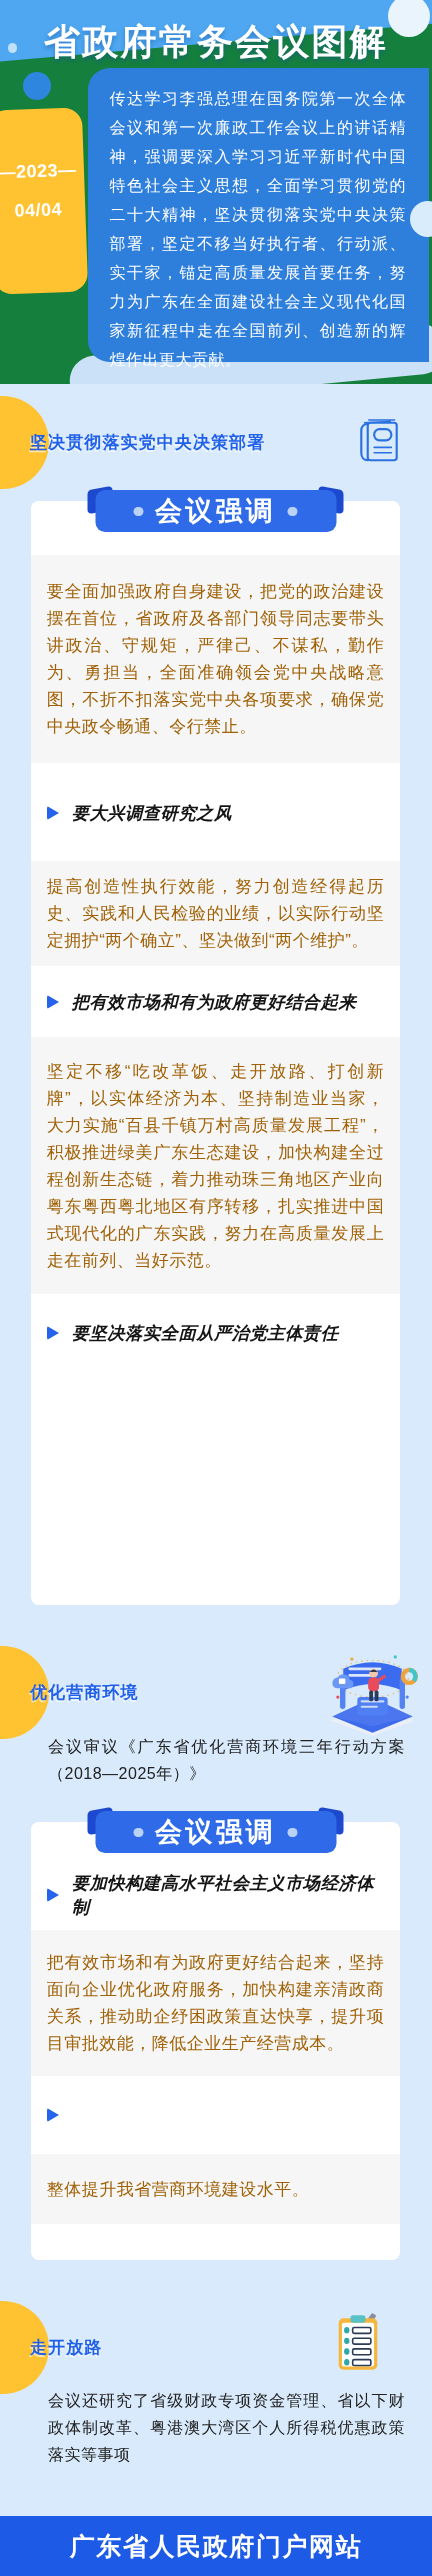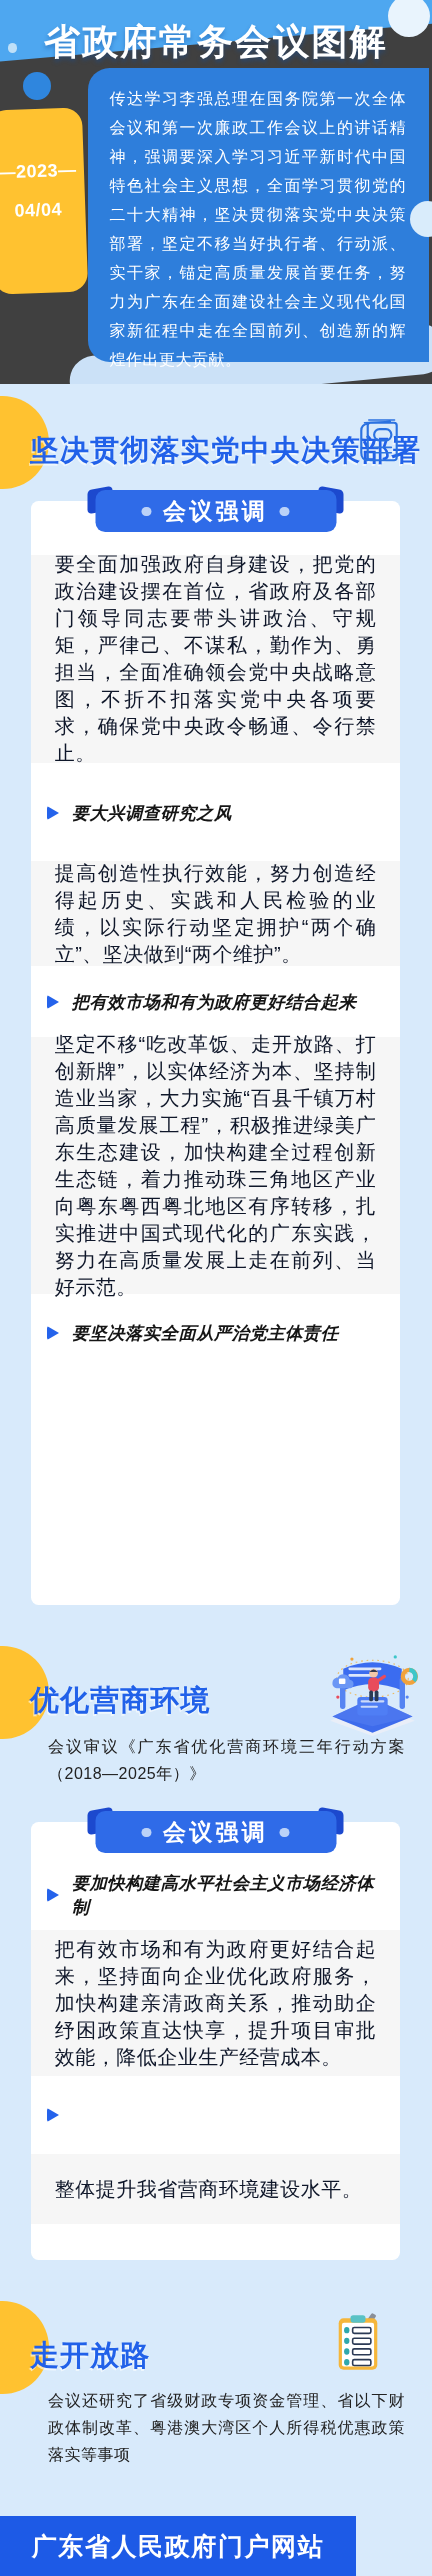--- a/index.html
+++ b/index.html
@@ -11,21 +11,21 @@
     position:relative;
     width:432px;height:2576px;
     margin:0 auto;
     background:#D8EAFB;
     overflow:hidden;
   }
 
   
   .hero{
     position:absolute;left:0;top:0;width:432px;height:384px;
-    background:#404040;overflow:hidden;
+    background:#15803d;overflow:hidden;
   }
   .hero-band{
     position:absolute;left:-27px;top:-39px;width:497px;height:81px;
     background:#4EA7F0;transform:rotate(-5deg);
   }
   .dot-small{
     position:absolute;left:7.6px;top:43px;width:9.7px;height:9.7px;border-radius:50%;
     background:#BFE0F8;
   }
   .dot-medium{
@@ -75,21 +75,21 @@
   
   .blob{
     position:absolute;left:-44px;width:93px;height:93px;border-radius:50%;
     background:#FFC230;
   }
   .blob1{top:396px;}
   .blob2{top:1646px;}
   .blob3{top:2301px;}
   .sec-title{
     position:absolute;left:30px;margin:0;
-    font-size:29px;font-weight:bold;color:#2161E9;letter-spacing:1.1px;
+    font-size:17px;font-weight:bold;color:#2161E9;letter-spacing:1.1px;
     text-shadow:-1.1px 1.6px 0 rgba(255,255,255,.6);
     z-index:2;
   }
   .sec-title1{top:431px;}
   .sec-title2{top:1681px;}
   .sec-title3{top:2336px;}
   .sec-icon{position:absolute;z-index:2;}
   .book-icon{left:357px;top:417px;}
   .biz-illustration{left:327px;top:1645px;}
   .clipboard-icon{left:334px;top:2313px;}
@@ -118,33 +118,33 @@
   }
   .ribbon .tab-left{left:-7.6px;transform:skewY(-10deg);}
   .ribbon .tab-right{right:-7.6px;transform:skewY(10deg);}
   .ribbon-body{
     position:absolute;left:0;top:0;width:241px;height:42px;
     background:#2F6BE8;border-radius:9.7px;
     display:flex;align-items:center;justify-content:center;gap:12px;
   }
   .ribbon-dot{width:9.2px;height:9.2px;border-radius:50%;background:#BBD2F8;}
   .ribbon-label{
-    color:#FFFFFF;font-size:23px;font-weight:bold;letter-spacing:3.2px;
+    color:#FFFFFF;font-size:27px;font-weight:bold;letter-spacing:3.2px;
   }
 
   .block{
     position:absolute;left:0;width:369px;box-sizing:border-box;
   }
   .block.para{
     background:#F6F6F6;
     display:flex;align-items:center;
     padding:0 15.7px;
   }
   .block.para p{
-    margin:8px;font-size:20px;line-height:27px;color:#0f172a;
+    margin:0;font-size:17px;line-height:27px;color:#a16207;
     text-align:justify;letter-spacing:0.5px;width:100%;
   }
   .block.sub{
     display:flex;align-items:center;gap:13px;padding:0 15.7px;font-style:italic;
   }
   .tri{
     width:0;height:0;flex:0 0 auto;
     border-left:12px solid #2563EB;
     border-top:7px solid transparent;
     border-bottom:7px solid transparent;
@@ -162,21 +162,21 @@
   .card1 .b5{top:793px;height:77px;}
   .card1 .b6{top:870px;height:203px;}
 
   .card2 .b0{top:30px;height:86px;}
   .card2 .b1{top:108px;height:146px;}
   .card2 .b2{top:254px;height:78px;}
   .card2 .b3{top:332px;height:70px;}
 
   
   .footer{
-    position:absolute;left:0;top:2516px;width:356px;height:60px;
+    position:absolute;left:0;top:2516px;width:432px;height:60px;
     background:#1D5AE6;display:flex;align-items:center;justify-content:center;
   }
   .footer h2{
     margin:0;color:#FFFFFF;font-size:25px;font-weight:bold;letter-spacing:1.6px;
   }
 </style>
 </head>
 <body>
 
 <div class="page">

